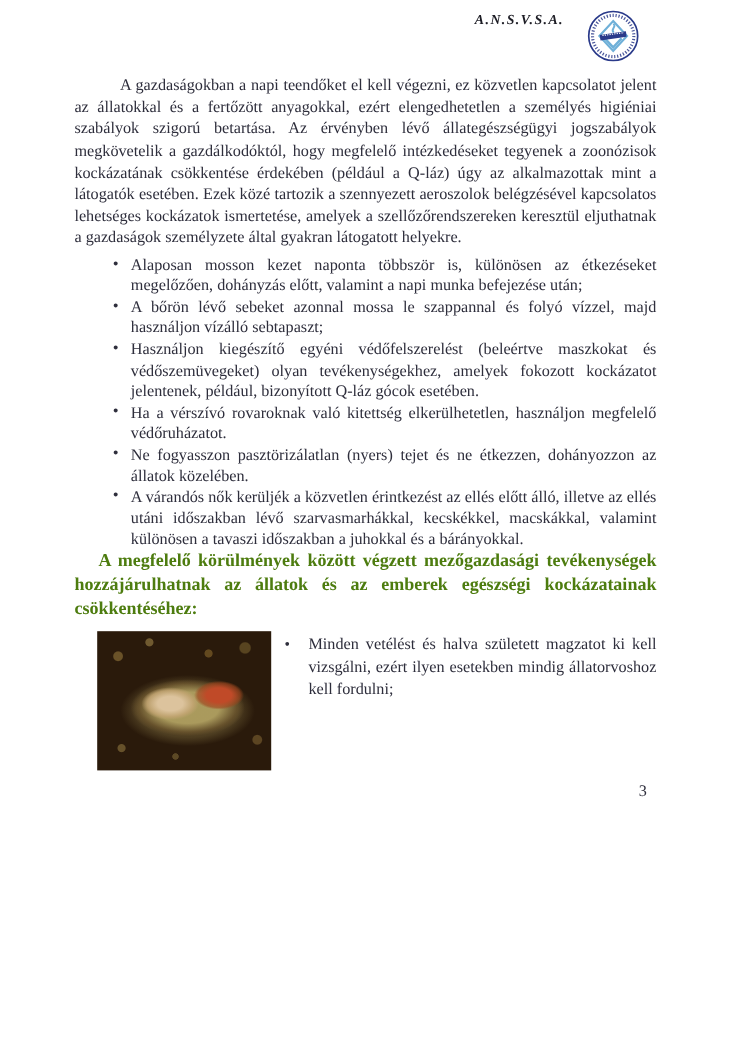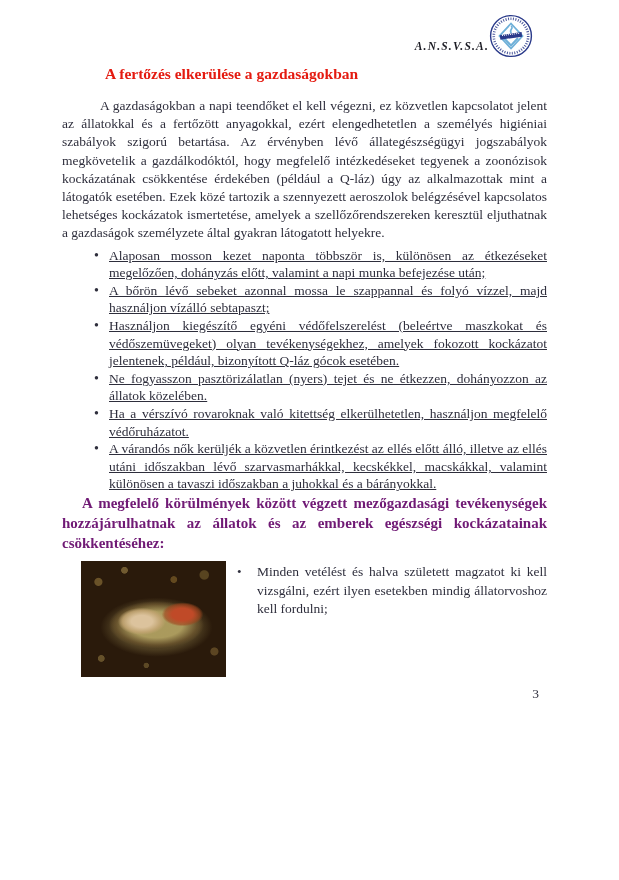--- a/index.html
+++ b/index.html
@@ -11,43 +11,43 @@
     background:#ffffff;
     padding:8px 72px 0 62px;
     overflow:hidden;
     font-family:"Liberation Serif", serif;
     font-size:13.5px;
     line-height:18.2px;
     color:#2e2e3c;
   }
   
   .hdr {
-    display:flex; justify-content:flex-end; align-items:flex-end;
-    gap:0; height:50px; margin-bottom:4px; margin-right:14px;
+    display:flex; justify-content:flex-end; align-items:flex-start;
+    gap:19px; height:50px; margin-bottom:4px; margin-right:14px;
   }
   .org {
     font-weight:bold; font-style:italic;
     font-size:11.5px; letter-spacing:1.2px;
     color:#1c1c24; padding-bottom:3px;
   }
   .logo svg { display:block; width:44px; height:44px; }
   
   h1.title {
     color:#e41a10; font-size:15.5px; line-height:19px; font-weight:bold;
     margin:6px 0 14px 43px;
   }
   h2.heading2 {
-    color:#701a75; font-size:15px; line-height:20px; font-weight:bold;
+    color:#4d7c0f; font-size:15px; line-height:20px; font-weight:bold;
     text-align:justify; text-indent:20px; margin:0 0 0 0;
   }
   
   p.p1 { text-align:justify; text-indent:38px; margin:0 0 4px 0; }
   p.p2 { text-align:justify; line-height:17.5px; margin:0; }
   
-  ul.main { list-style:none; margin:1px 0 0 0; padding:0 0 0 32px;text-decoration:underline; }
+  ul.main { list-style:none; margin:1px 0 0 0; padding:0 0 0 32px; }
   ul.main li {
     position:relative; padding-left:15px;
     text-align:justify; line-height:17.6px;
   }
   ul.main li::before {
     content:"\2022"; position:absolute; left:0; top:0;
     font-size:14px;
   }
   
   .bottom { display:flex; margin:8px 0 0 19px; }
@@ -94,31 +94,30 @@
         <circle cx="22" cy="22" r="17.2" fill="none" stroke="#2a3a8a" stroke-width="2.6" stroke-dasharray="1 1.5" opacity="0.85"></circle>
         <path d="M22 9.5 L33.5 22 L22 34.5 L10.5 22 Z" fill="none" stroke="#6fb0d8" stroke-width="1.8"></path>
         <path d="M15 24 L22 31.5 L29 24" fill="none" stroke="#6fb0d8" stroke-width="2"></path>
         <path d="M22 12 C25.5 14 19 16.5 22.5 19" fill="none" stroke="#6fb0d8" stroke-width="1.6"></path>
         <rect x="11" y="19.6" width="22" height="4.6" fill="#2a3a8a" transform="rotate(-8 22 22)"></rect>
         <line x1="13" y1="21.6" x2="31" y2="19.2" stroke="#ffffff" stroke-width="1" stroke-dasharray="1 1"></line>
       </svg>
     </span>
   </div>
 
-  <h1 class="title">A fertőzés elkerülése a gazdaságokban</h1>
 
   <p class="p1">A gazdaságokban a napi teendőket el kell végezni, ez közvetlen kapcsolatot jelent az állatokkal és a fertőzött anyagokkal, ezért elengedhetetlen a személyés higiéniai szabályok szigorú betartása. Az érvényben lévő állategészségügyi jogszabályok megkövetelik a gazdálkodóktól, hogy megfelelő intézkedéseket tegyenek a zoonózisok kockázatának csökkentése érdekében (például a Q-láz) úgy az alkalmazottak mint a látogatók esetében. Ezek közé tartozik a szennyezett aeroszolok belégzésével kapcsolatos lehetséges kockázatok ismertetése, amelyek a szellőzőrendszereken keresztül eljuthatnak a gazdaságok személyzete által gyakran látogatott helyekre.</p>
 
 
   <ul class="main">
     <li><span>Alaposan mosson kezet naponta többször is, különösen az étkezéseket megelőzően, dohányzás előtt, valamint a napi munka befejezése után;</span></li>
     <li><span>A bőrön lévő sebeket azonnal mossa le szappannal és folyó vízzel, majd használjon vízálló sebtapaszt;</span></li>
     <li><span>Használjon kiegészítő egyéni védőfelszerelést (beleértve maszkokat és védőszemüvegeket) olyan tevékenységekhez, amelyek fokozott kockázatot jelentenek, például, bizonyított Q-láz gócok esetében.</span></li>
+    <li><span>Ha a vérszívó rovaroknak való kitettség elkerülhetetlen, használjon megfelelő védőruházatot.</span></li>
     <li><span>Ne fogyasszon pasztörizálatlan (nyers) tejet és ne étkezzen, dohányozzon az állatok közelében.</span></li>
-    <li><span>Ha a vérszívó rovaroknak való kitettség elkerülhetetlen, használjon megfelelő védőruházatot.</span></li>
     <li><span>A várandós nők kerüljék a közvetlen érintkezést az ellés előtt álló, illetve az ellés utáni időszakban lévő szarvasmarhákkal, kecskékkel, macskákkal, valamint különösen a tavaszi időszakban a juhokkal és a bárányokkal.</span></li>
   </ul>
 
   <h2 class="heading2">A megfelelő körülmények között végzett mezőgazdasági tevékenységek hozzájárulhatnak az állatok és az emberek egészségi kockázatainak csökkentéséhez:</h2>
 
   <div class="bottom">
     <div class="photo"></div>
     <ul class="small">
       <li><span>Minden vetélést és halva született magzatot ki kell vizsgálni, ezért ilyen esetekben mindig állatorvoshoz kell fordulni;</span></li>
     </ul>

